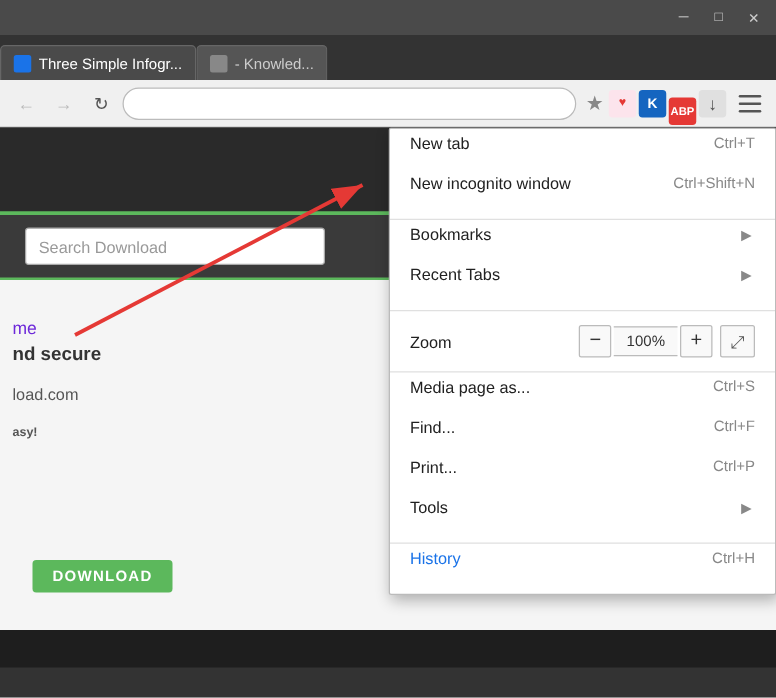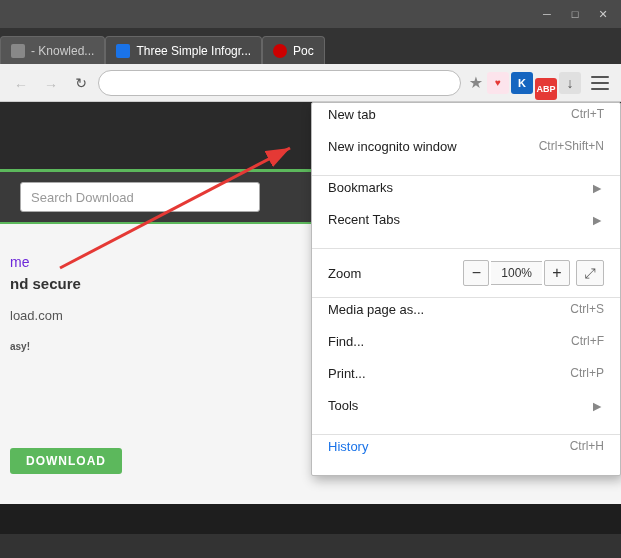--- a/index.html
+++ b/index.html
@@ -233,21 +233,21 @@
       flex-shrink: 0;
     }
     .dl-item-info { flex: 1; }
     .dl-item-name { font-weight: bold; color: #333; font-size: 8px; }
     .dl-item-size { color: #999; font-size: 7px; }
 
     
     .dl-btn-area {
       position: absolute;
       bottom: 30px;
-      left: 10px;
+      left: 26px;
     }
     .dl-btn {
       background: #5cb85c;
       color: white;
       border: none;
       padding: 6px 16px;
       font-size: 12px;
       font-weight: bold;
       border-radius: 3px;
       cursor: pointer;
@@ -386,31 +386,27 @@
 </head>
 <body>
 
 <div class="title-bar">
   <div class="title-bar-btn">─</div>
   <div class="title-bar-btn">□</div>
   <div class="title-bar-btn close">✕</div>
 </div>
 
 <div class="tab-bar">
+  <div class="tab" style="background:#4a4a4a;color:#fff;">
+    <span class="tab-favicon" style="background:#1a73e8;"></span>
+    <span>Three Simple Infogr...</span>
+  </div>
   <div class="tab">
     <span class="tab-favicon" style="background:#888;"></span>
     <span>- Knowled...</span>
-  </div>
-  <div class="tab" style="background:#4a4a4a;color:#fff;">
-    <span class="tab-favicon" style="background:#1a73e8;"></span>
-    <span>Three Simple Infogr...</span>
-  </div>
-  <div class="tab" style="background:#4a4a4a;color:#fff;">
-    <span class="tab-favicon" style="background:#c00;border-radius:50%;"></span>
-    <span>Poc</span>
   </div>
 </div>
 
 <div class="address-bar-row">
   <button class="nav-btn disabled">←</button>
   <button class="nav-btn disabled">→</button>
   <button class="nav-btn">↻</button>
   <div class="address-box"></div>
   <span class="star-icon">★</span>
   <div class="ext-icons">

